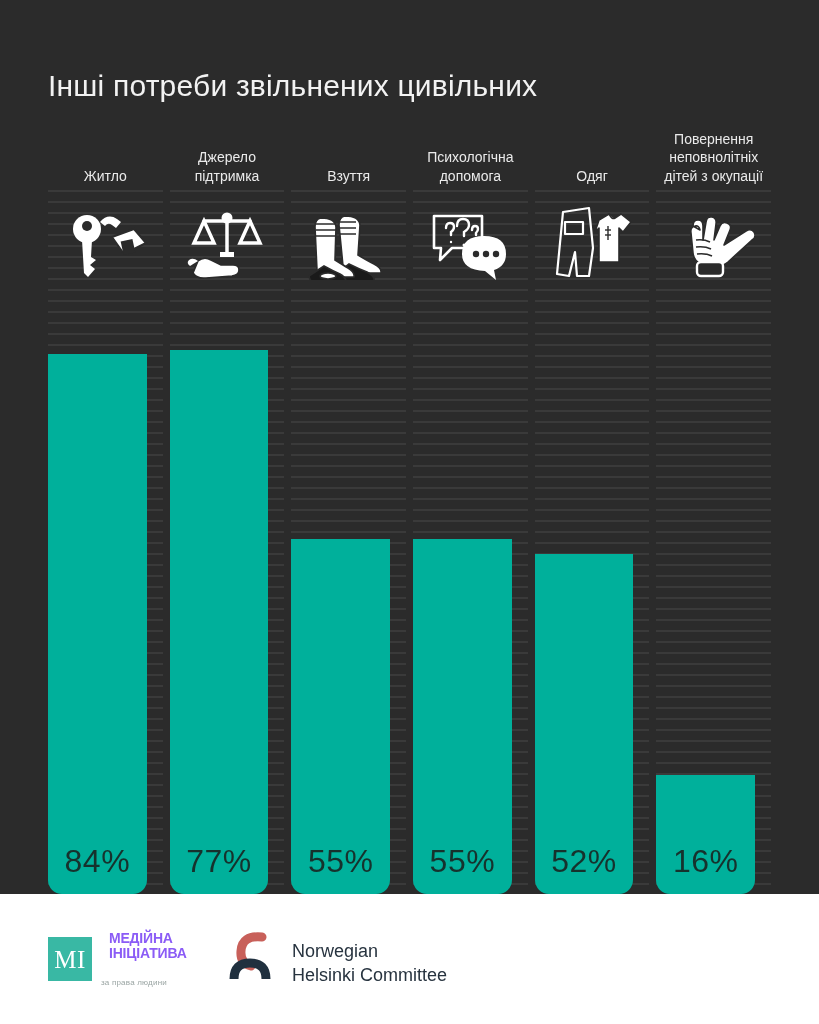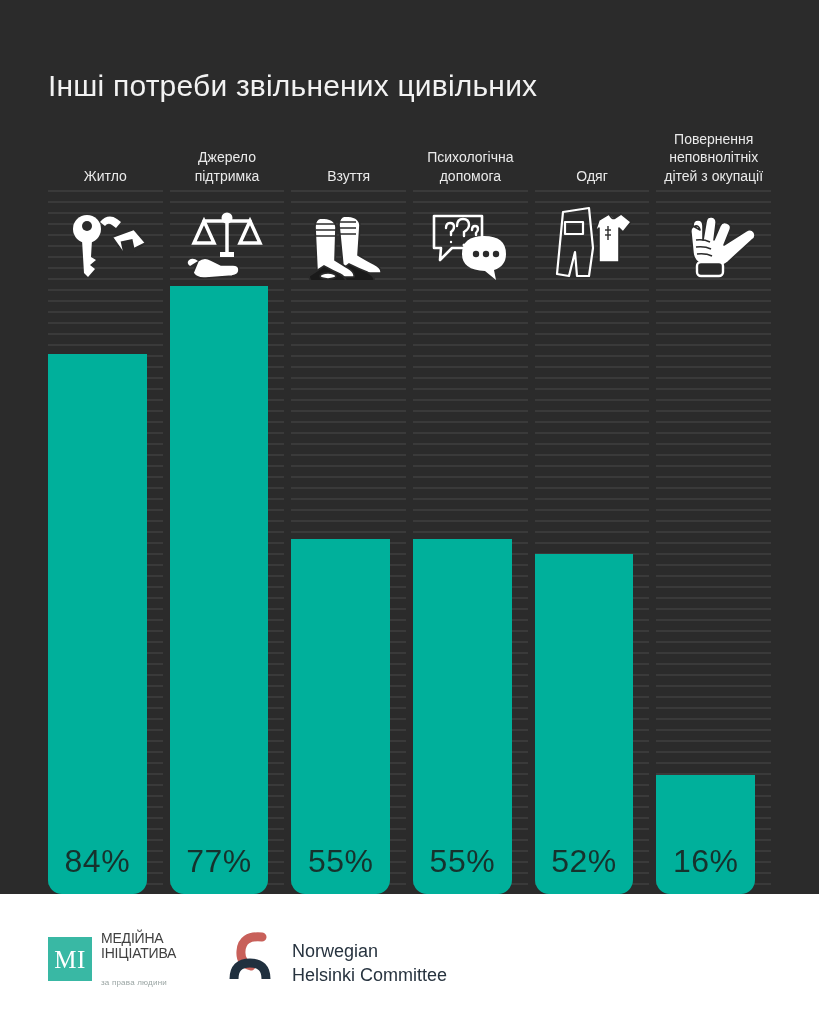--- a/index.html
+++ b/index.html
@@ -143,25 +143,26 @@
   .mi-mark-text {
     color: #ffffff;
     font-family: "Liberation Serif", serif;
     font-size: 25px;
     font-weight: 400;
     letter-spacing: 0.5px;
     line-height: 1;
   }
   .mi-words { line-height: 1.08; }
   .mi-line1, .mi-line2 {
-    color: #404040;
+    color: #8b5cf6;
     font-size: 14px;
-    font-weight: 400;
+    font-weight: 700;
     letter-spacing: -0.2px;
     display: block;
+    margin-left: 8px;
   }
   .mi-sub {
     color: #9aa5a3;
     font-size: 8px;
     letter-spacing: 0.2px;
     display: block;
     margin-top: 18px;
   }
 
   .logo-nhc {
@@ -243,21 +244,21 @@
                 <line x1="43" y1="16" x2="43" y2="50"></line>
                 <path d="M20 16 L10 38 L30 38 Z"></path>
                 <path d="M66 16 L56 38 L76 38 Z"></path>
               </g>
               <circle cx="43" cy="13" r="5.5" fill="#ffffff"></circle>
               <rect x="36" y="47" width="14" height="5" fill="#ffffff"></rect>
               <path d="M14 56 q6 -5 13 -1 l10 5 12 0 q6 0 6 5 q0 5 -7 6 l-26 2 q-9 1 -13 -5 z" fill="#ffffff" stroke="#2b2b2b" stroke-width="1.6"></path>
               <path d="M14 56 q-5 -4 -9 -1 q-3 3 1 6" fill="#ffffff"></path>
             </svg>
           </div>
-          <div class="bar" style="height: 608px;">
+          <div class="bar" style="height: 544px;">
             <span class="bar-value">77%</span>
           </div>
         </div>
       </div>
 
       <div class="column">
         <div class="col-label">
           <div>
             <span>Взуття</span>
           </div>

